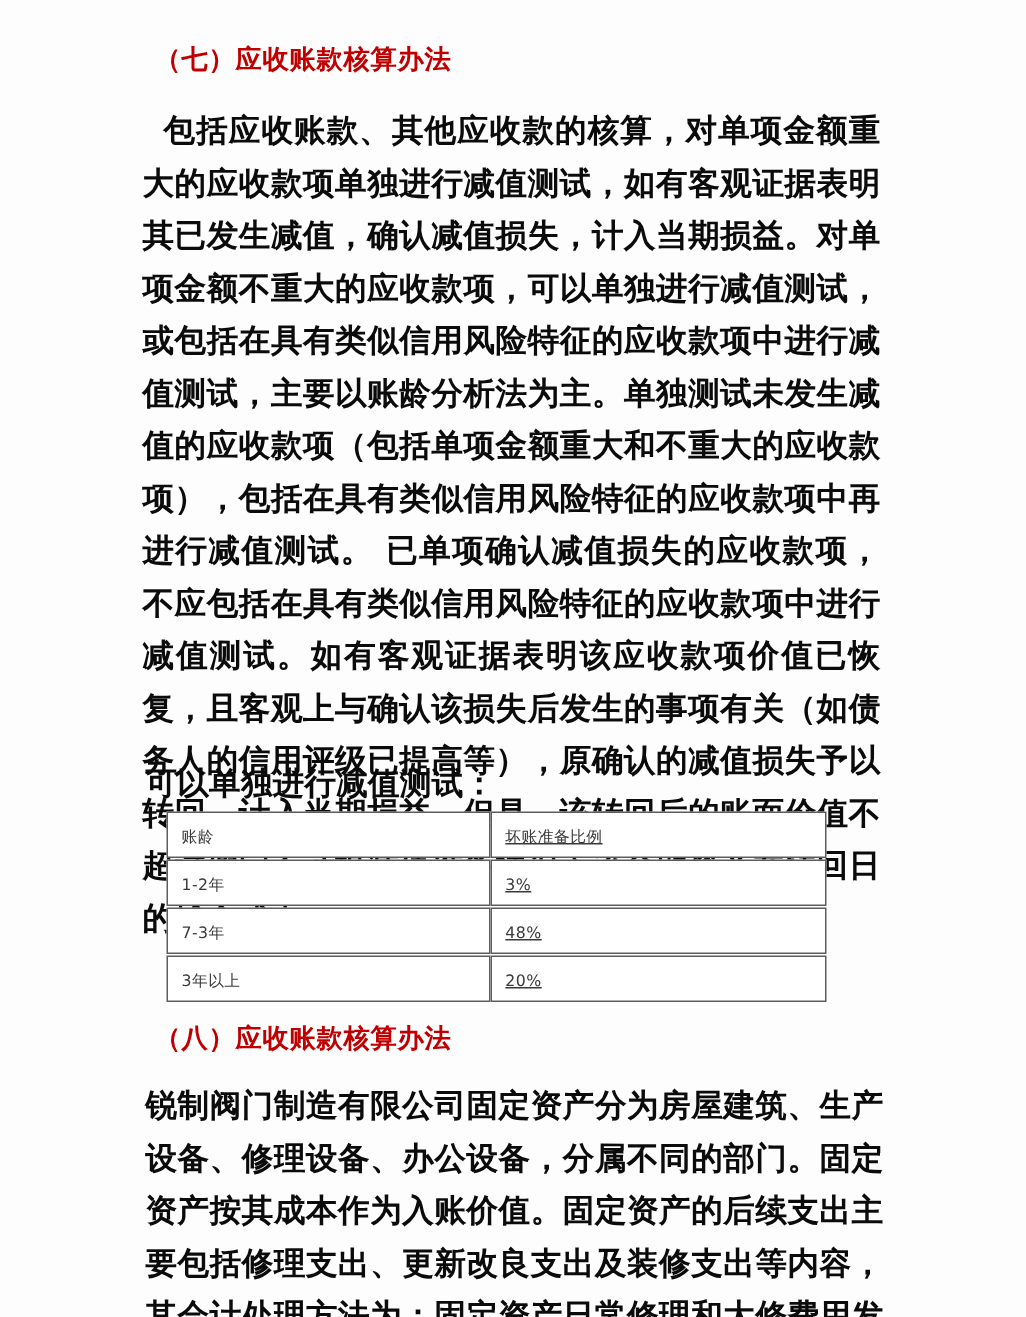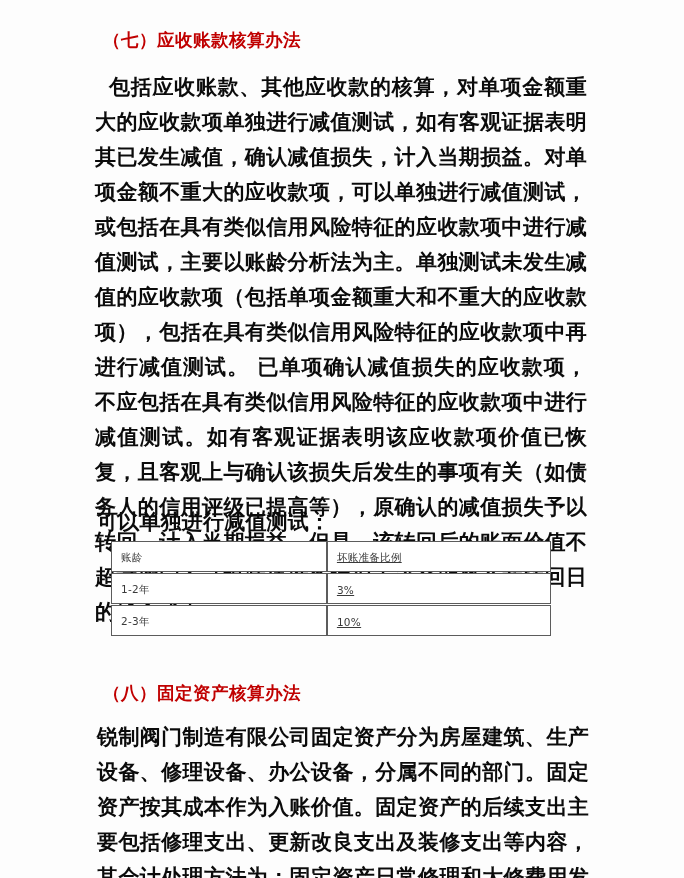--- a/index.html
+++ b/index.html
@@ -125,24 +125,28 @@
       <tbody>
         <tr>
           <td class="col-age">账龄</td>
           <td class="col-rate">坏账准备比例</td>
         </tr>
         <tr>
           <td class="col-age">1-2年</td>
           <td class="col-rate">3%</td>
         </tr>
         <tr>
-          <td class="col-age">2-3年</td>
-          <td class="col-rate">10%</td>
+          <td class="col-age">7-3年</td>
+          <td class="col-rate">48%</td>
+        </tr>
+        <tr>
+          <td class="col-age">3年以上</td>
+          <td class="col-rate">20%</td>
         </tr>
       </tbody>
     </table>
 
-    <h2 class="section-heading" id="heading-eight" style="color:#C00000; margin:0;">（八）固定资产核算办法</h2>
+    <h2 class="section-heading" id="heading-eight" style="color:#C00000; margin:0;">（八）应收账款核算办法</h2>
 
     <p class="body-par" id="par-fixed-assets" style="margin:0;">锐制阀门制造有限公司固定资产分为房屋建筑、生产设备、修理设备、办公设备，分属不同的部门。固定资产按其成本作为入账价值。固定资产的后续支出主要包括修理支出、更新改良支出及装修支出等内容，其会计处理方法为：固定资产日常修理和大修费用发生时直接计</p>
 
   </div>
 </div>
 
 </body></html>

